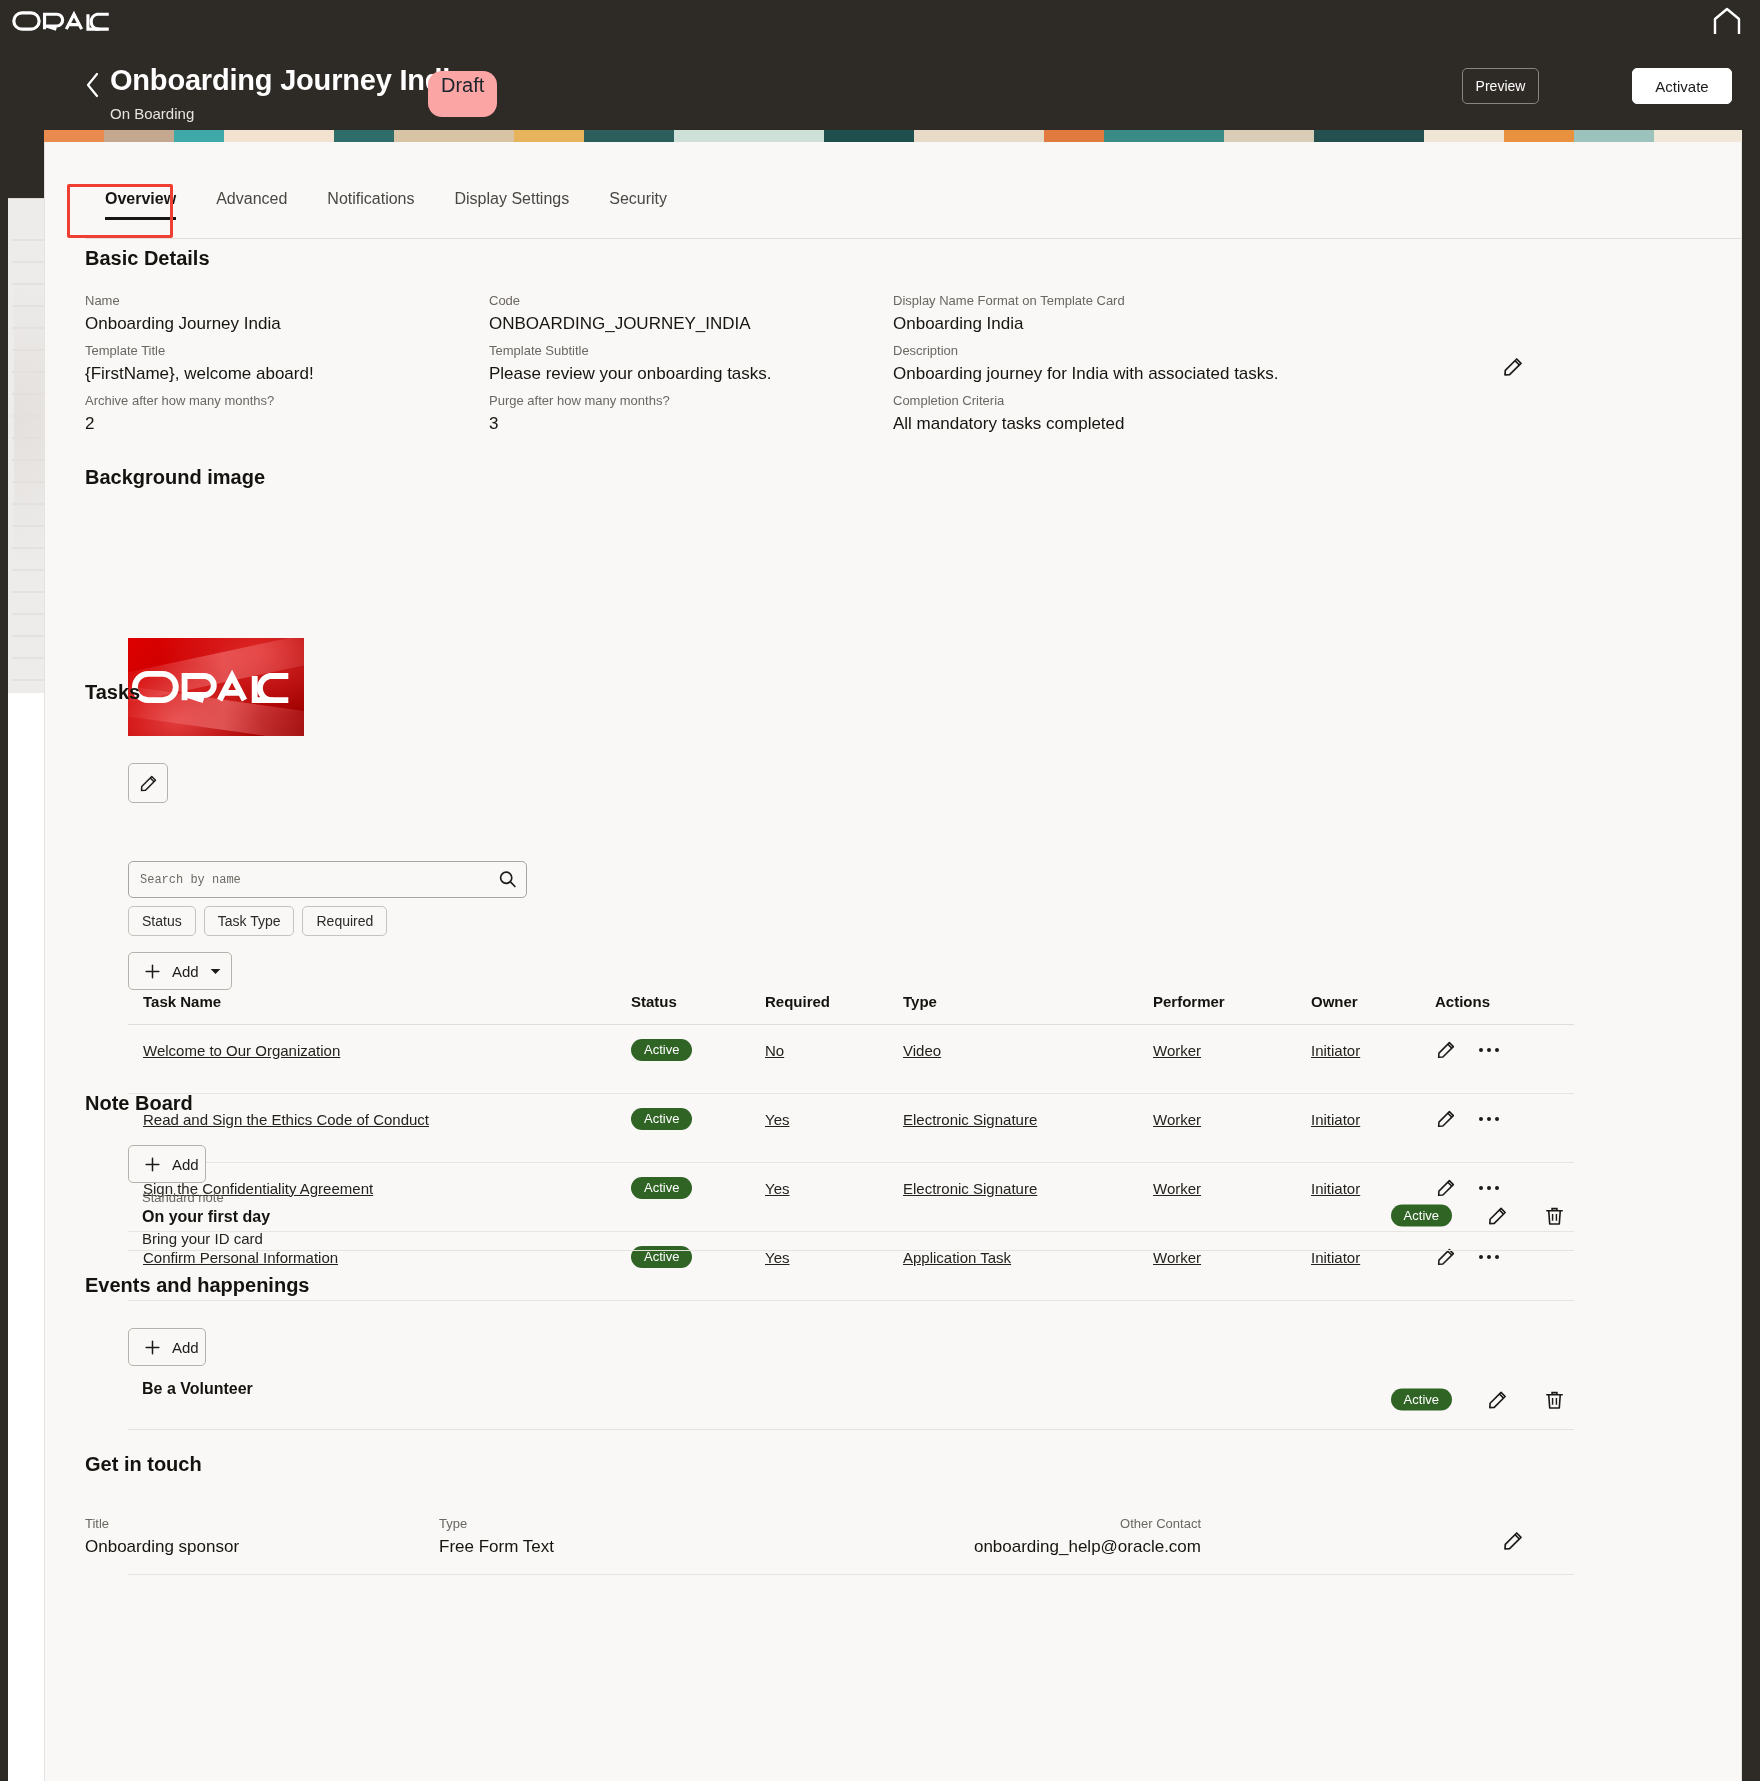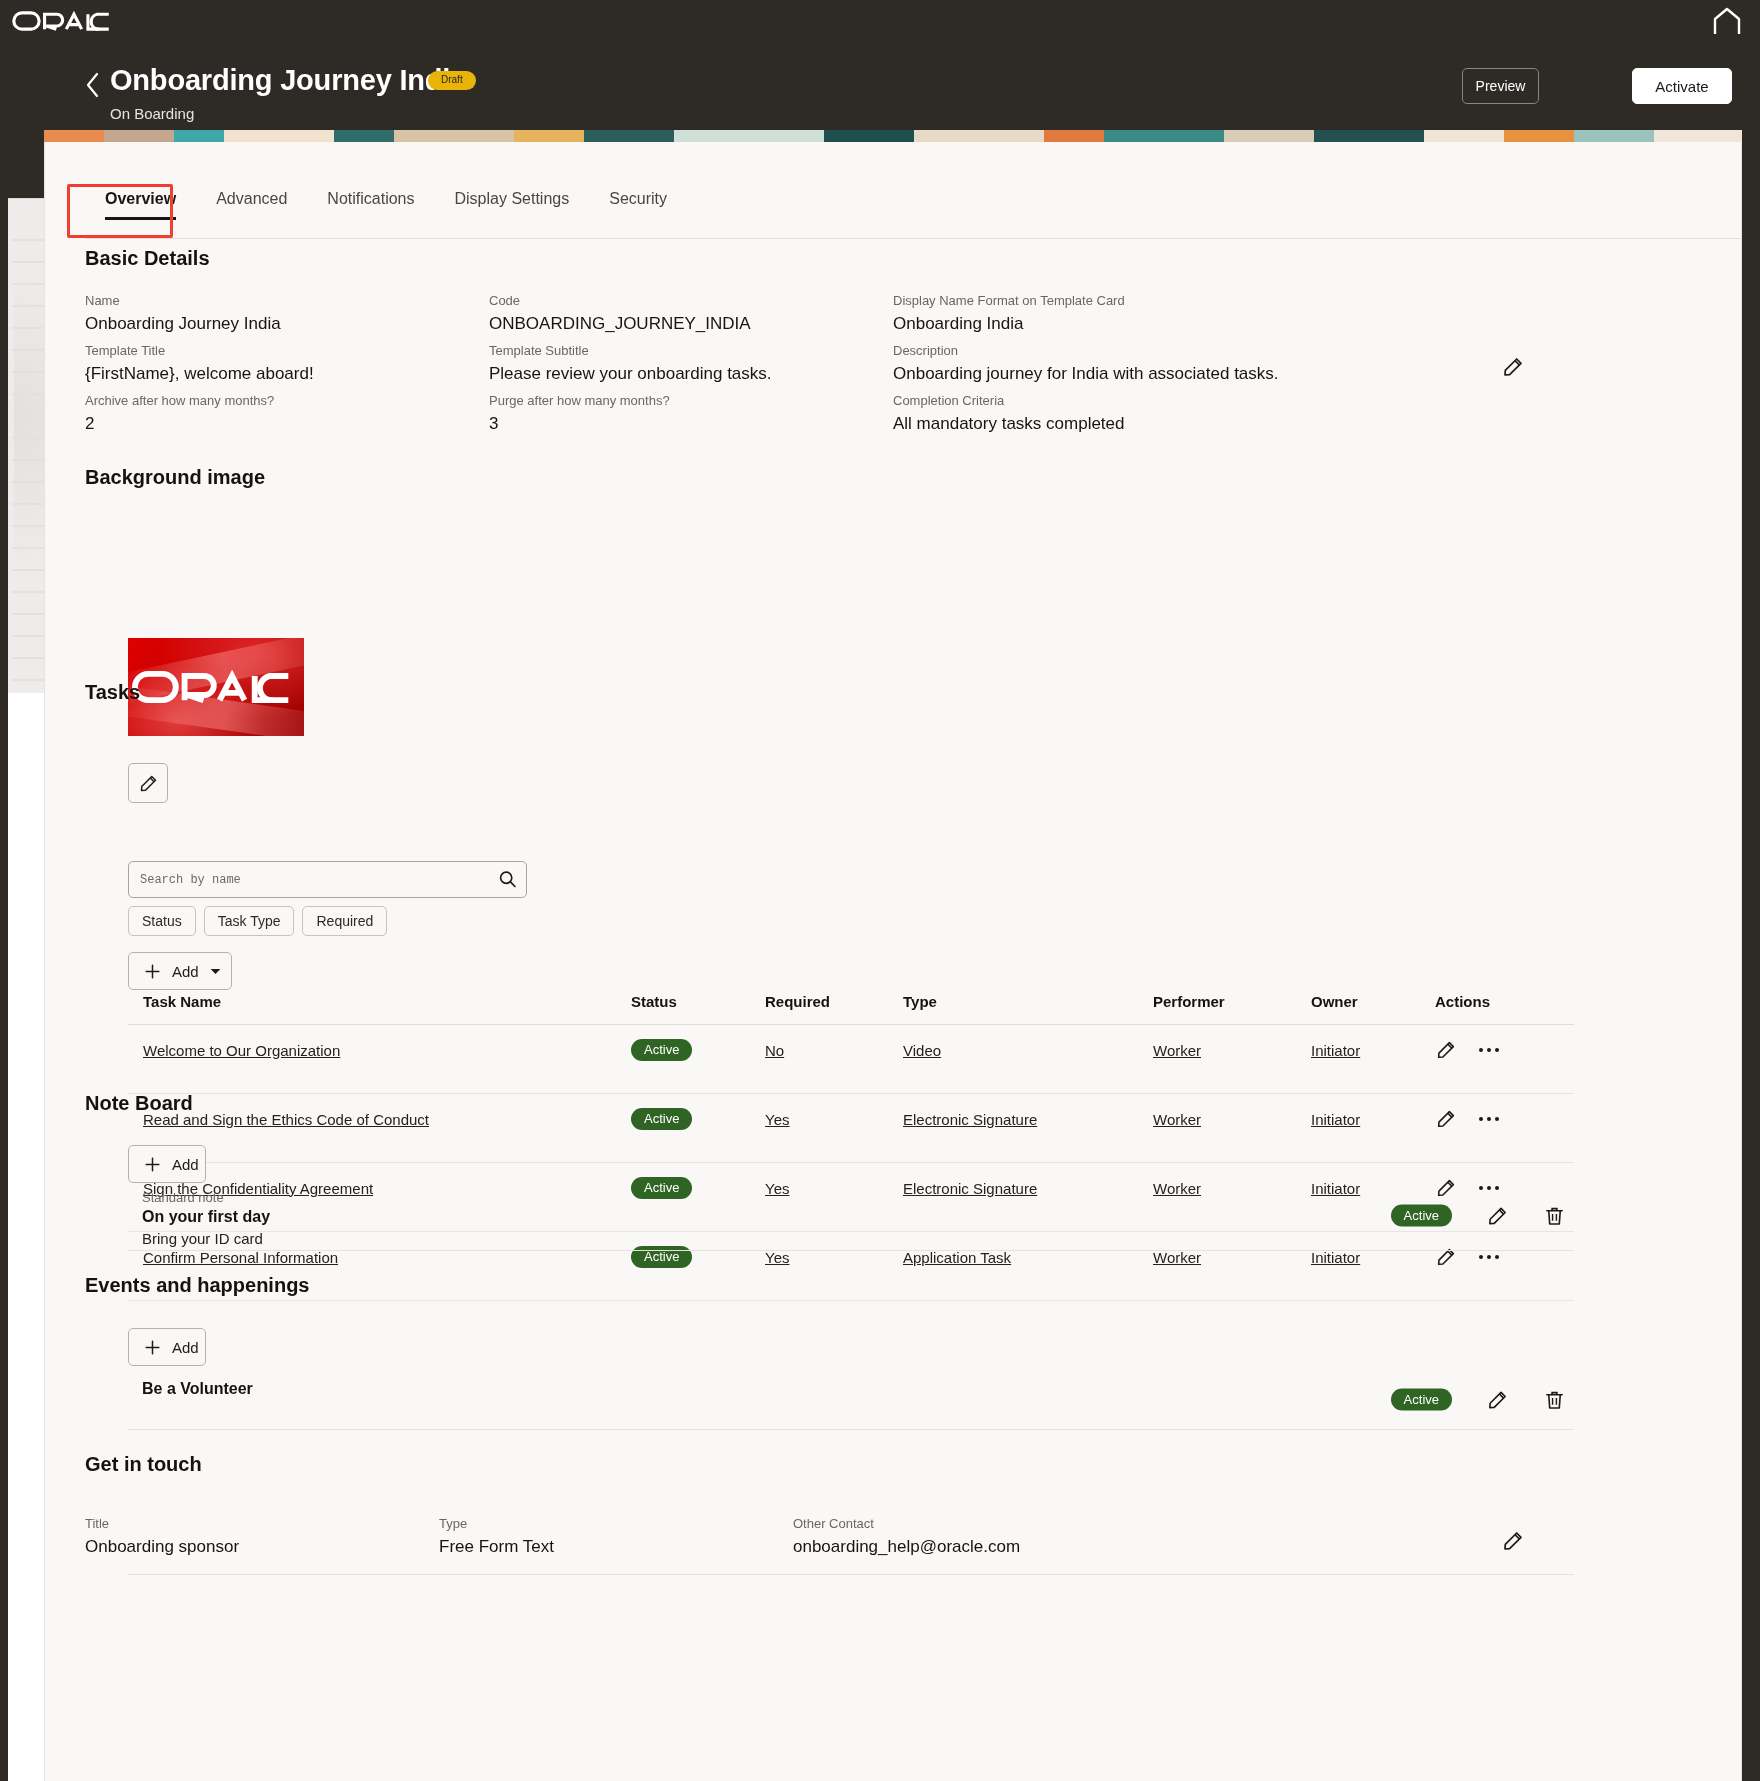--- a/index.html
+++ b/index.html
@@ -41,22 +41,22 @@
     position: absolute; left: 84px; top: 26px;
     width: 18px; height: 26px; cursor: pointer;
   }
   .page-title {
     position: absolute; left: 110px; top: 18px;
     font-size: 29px; font-weight: bold; color: #ffffff;
     letter-spacing: -0.2px;
   }
   .draft-badge {
     position: absolute; left: 428px; top: 25px;
-    background: #eab308; color: #19242b;
-    font-size: 10px; padding: 4px 13px 5px;
+    background: #fca5a5; color: #19242b;
+    font-size: 20px; padding: 4px 13px 22px;
     border-radius: 14px; line-height: 1;
   }
   .page-subtitle {
     position: absolute; left: 110px; top: 59px;
     font-size: 15px; color: #e7e3df;
   }
   .btn-preview {
     position: absolute; right: 221px; top: 22px;
     width: 77px; height: 36px;
     background: transparent; color: #ffffff;
@@ -618,21 +618,21 @@
     <div class="section-title" style="left:40px; top:1311px;">Get in touch</div>
 
     <div class="field" style="left:40px; top:1373px; width:380px;">
       <div class="lbl">Title</div>
       <div class="val">Onboarding sponsor</div>
     </div>
     <div class="field" style="left:394px; top:1373px; width:340px;">
       <div class="lbl">Type</div>
       <div class="val">Free Form Text</div>
     </div>
-    <div class="field" style="left:748px; top:1373px; width:440px;">
+    <div class="field" style="left:716px; top:1373px; width:440px;text-align:right;">
       <div class="lbl">Other Contact</div>
       <div class="val">onboarding_help@oracle.com</div>
     </div>
     <div class="edit-pencil-inline" style="left:1456px; top:1387px;">
       <svg viewBox="0 0 24 24" width="24" height="24" aria-hidden="true">
         <path d="M4 20 L4.3 15.4 L15.7 4 L20 8.3 L8.6 19.7 Z" fill="none" stroke="#1d1b18" stroke-width="1.7" stroke-linejoin="round"></path>
         <path d="M14 5.7 L18.3 10" fill="none" stroke="#1d1b18" stroke-width="1.7"></path>
       </svg>
     </div>
 

